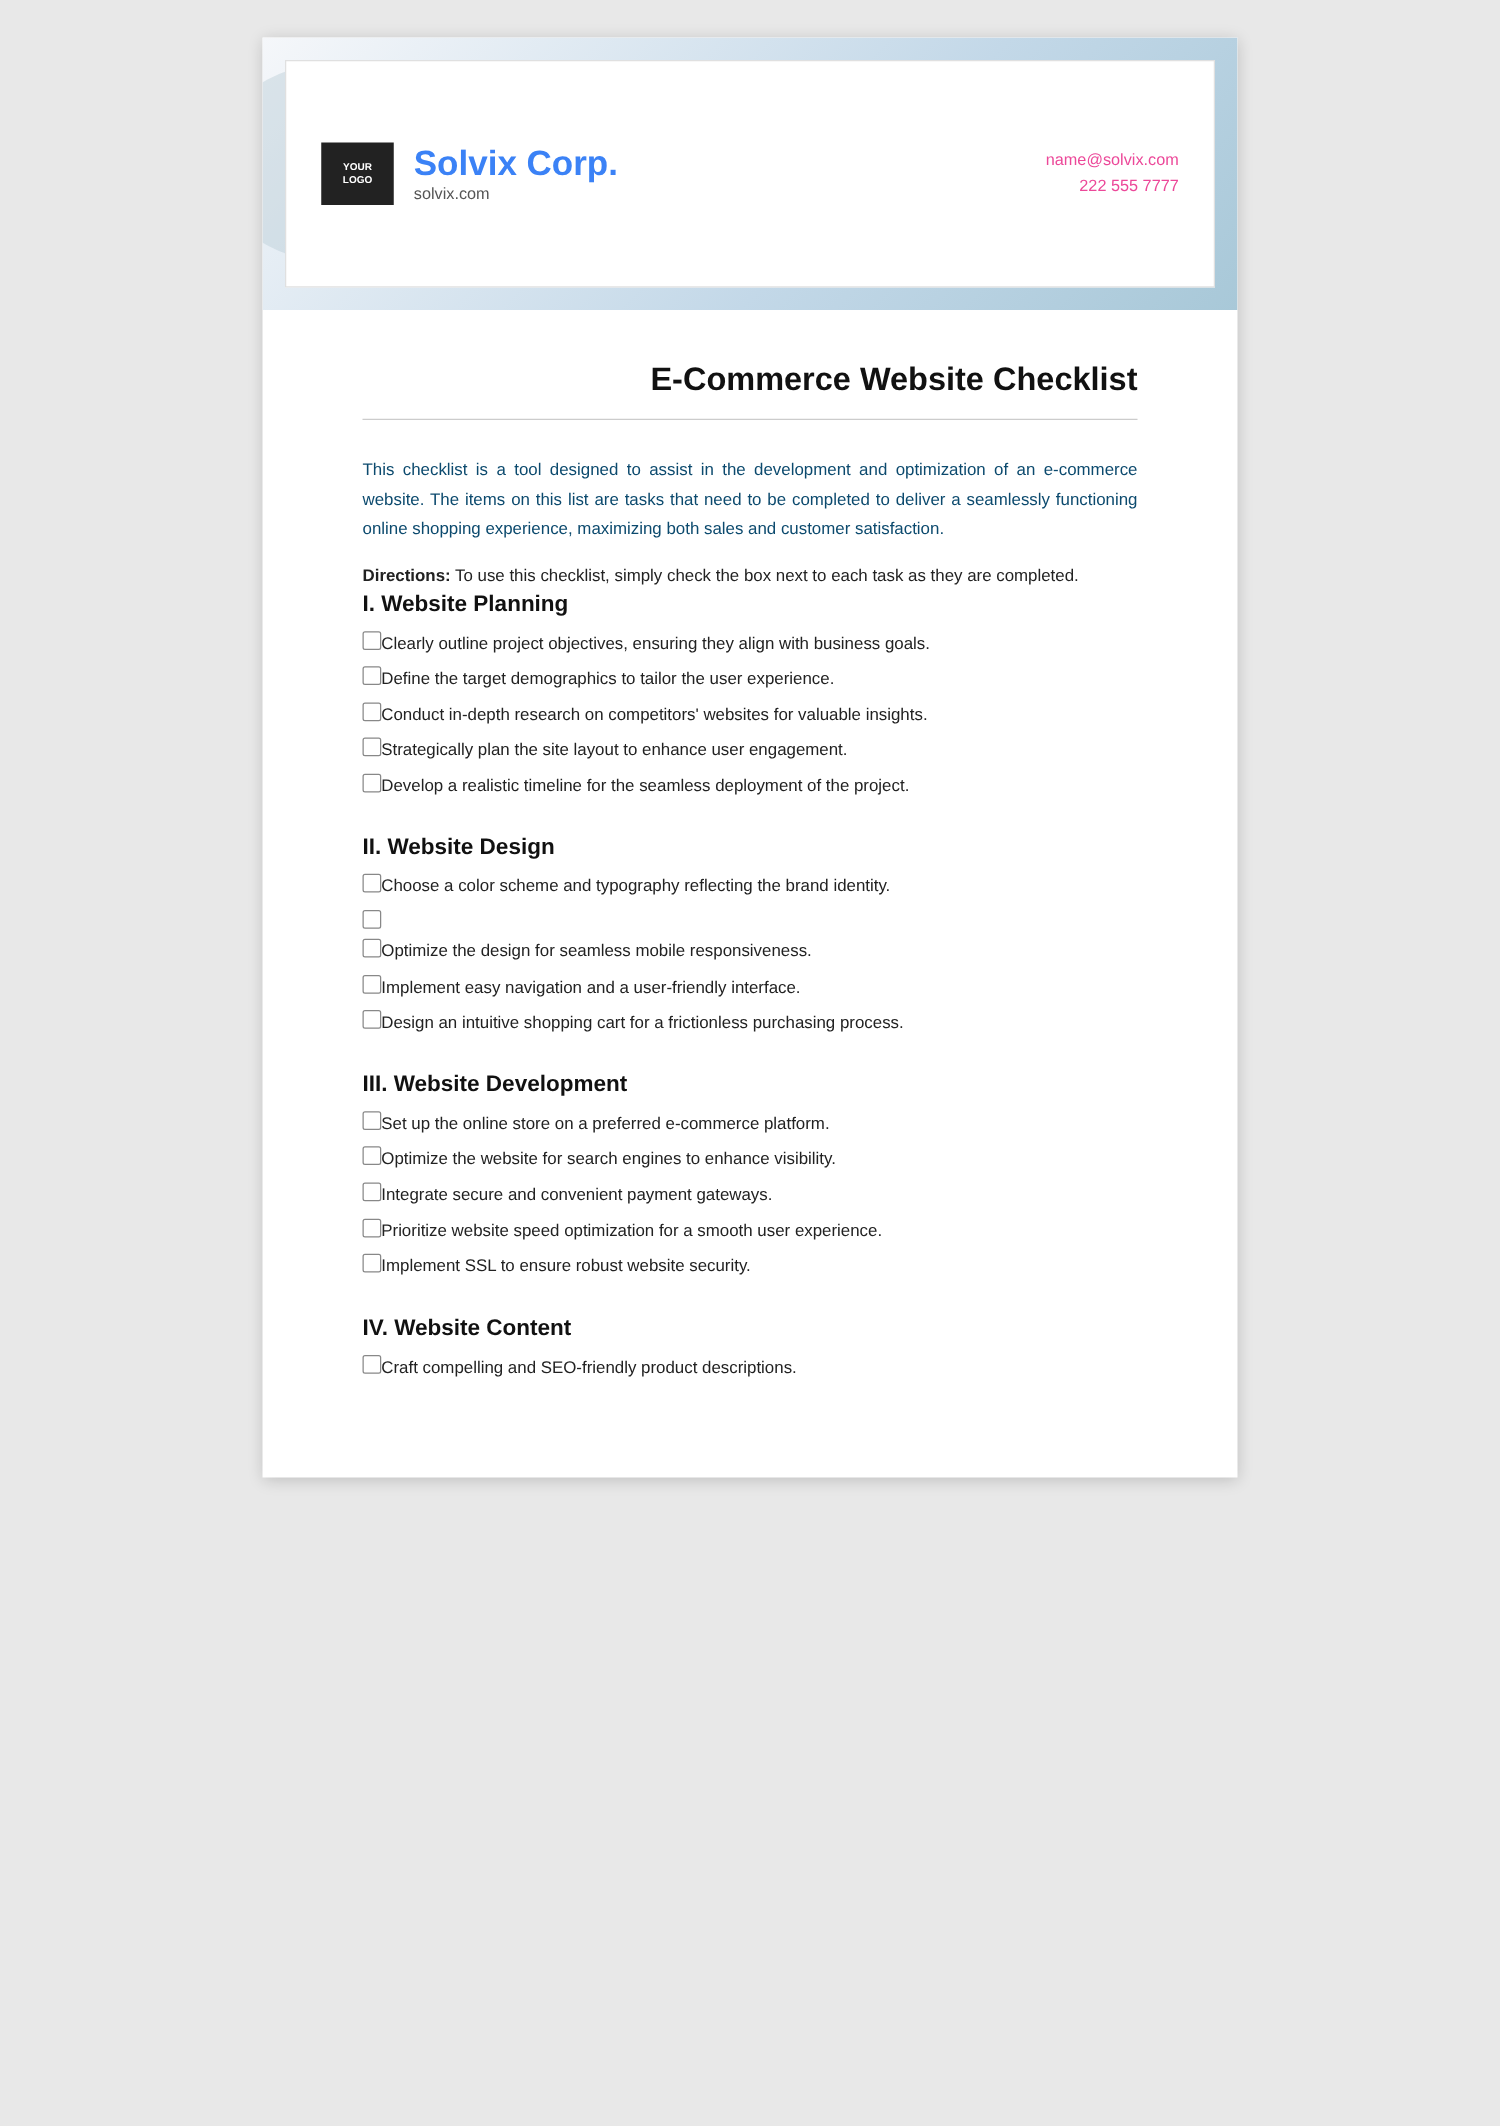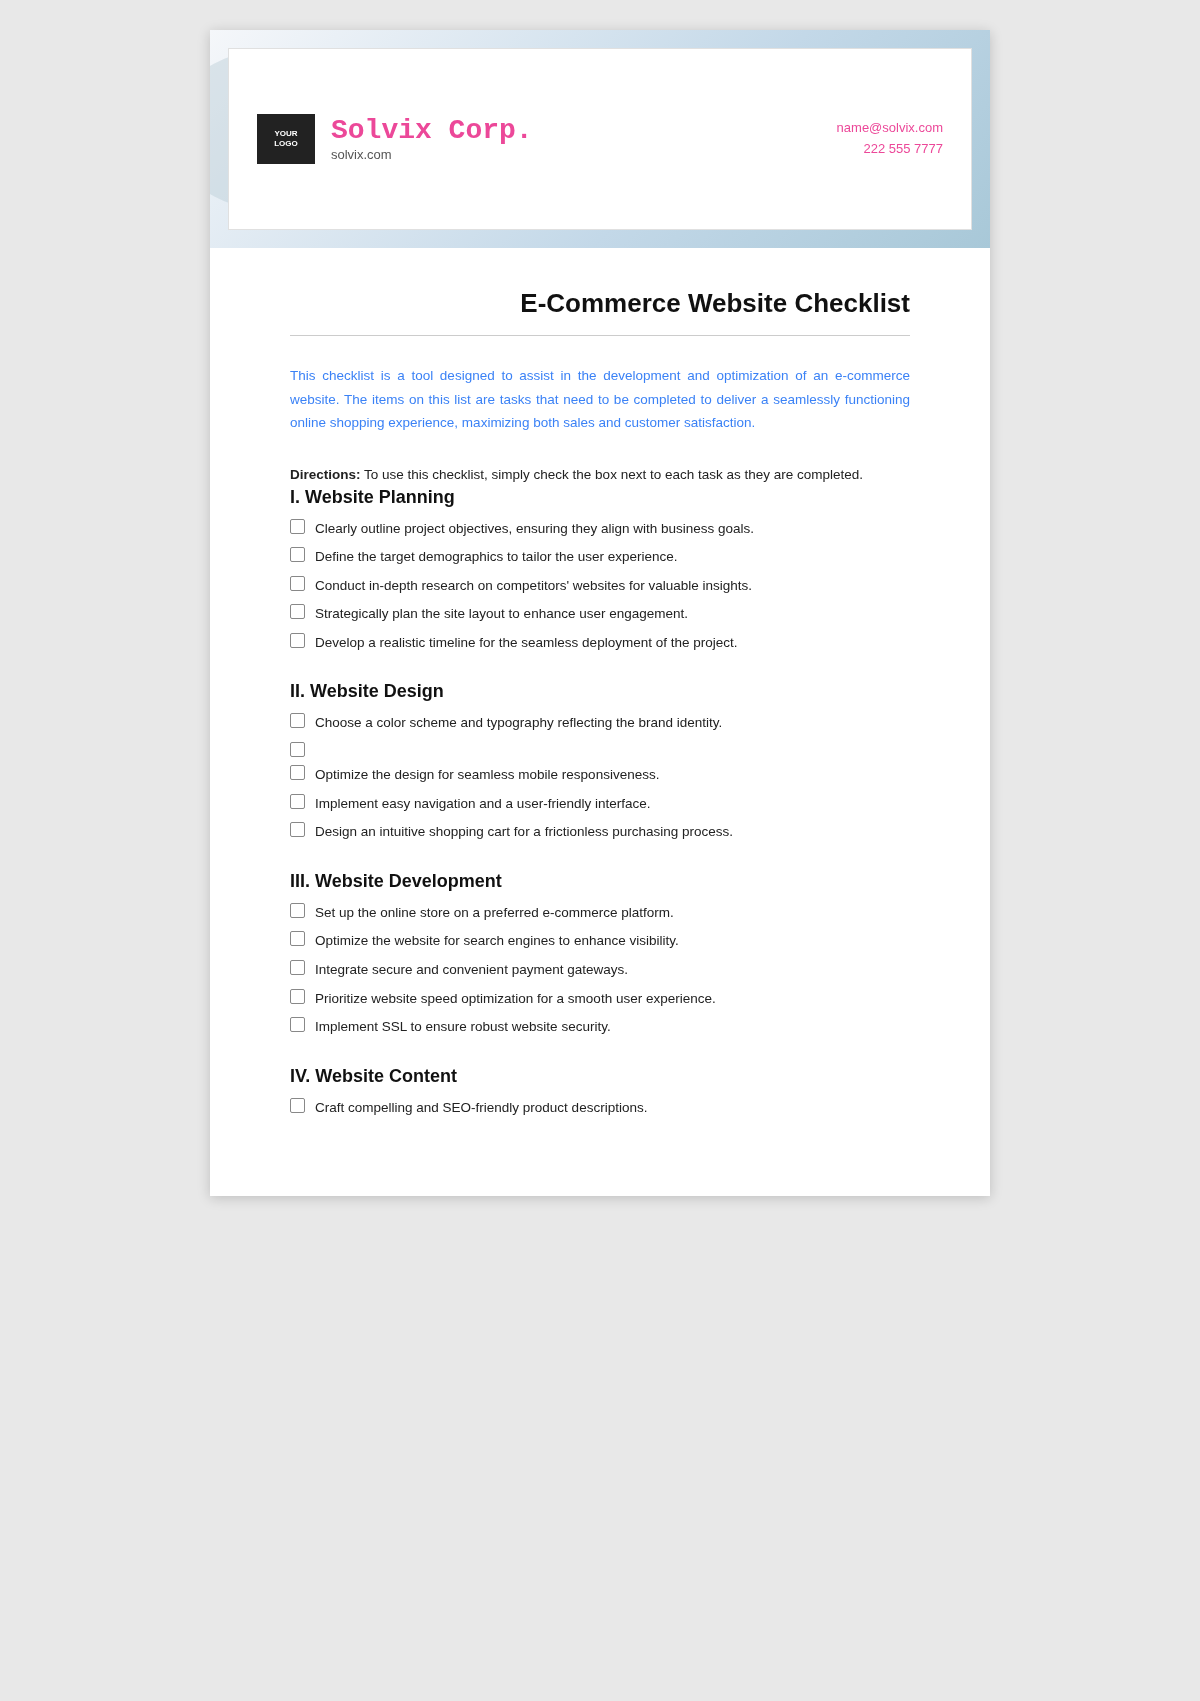--- a/index.html
+++ b/index.html
@@ -72,22 +72,22 @@
       font-size: 8px;
       font-family: Arial, sans-serif;
       text-align: center;
       line-height: 1.3;
       font-weight: bold;
     }
 
     .company-name {
       font-size: 28px;
       font-weight: bold;
-      color: #ec4899;
-      font-family: Liberation Mono, monospace;
+      color: #3b82f6;
+      font-family: Liberation Sans, sans-serif;
       line-height: 1.1;
     }
 
     .company-website {
       font-size: 13px;
       color: #555;
       font-family: Arial, sans-serif;
     }
 
     .header-right {
@@ -113,24 +113,24 @@
     }
 
     .divider {
       border: none;
       border-top: 1px solid #ccc;
       margin-bottom: 28px;
     }
 
     .intro-text {
       font-size: 13.5px;
-      color: #3b82f6;
+      color: #0c4a6e;
       line-height: 1.75;
       text-align: justify;
-      margin-bottom: 28px;
+      margin-bottom: 14px;
       font-family: Arial, sans-serif;
     }
 
     .directions {
       font-size: 13.5px;
       color: #222;
       line-height: 1.75;
       font-family: Arial, sans-serif;
     }
 
@@ -147,21 +147,20 @@
       font-size: 18px;
       font-weight: bold;
       color: #111;
       font-family: Arial, sans-serif;
       margin-bottom: 10px;
     }
 
     .checklist-item {
       display: flex;
       align-items: flex-start;
-      gap: 10px;
       margin-bottom: 7px;
     }
 
     .checkbox {
       width: 15px;
       height: 15px;
       min-width: 15px;
       border: 1.5px solid #888;
       background: #fff;
       margin-top: 1px;

